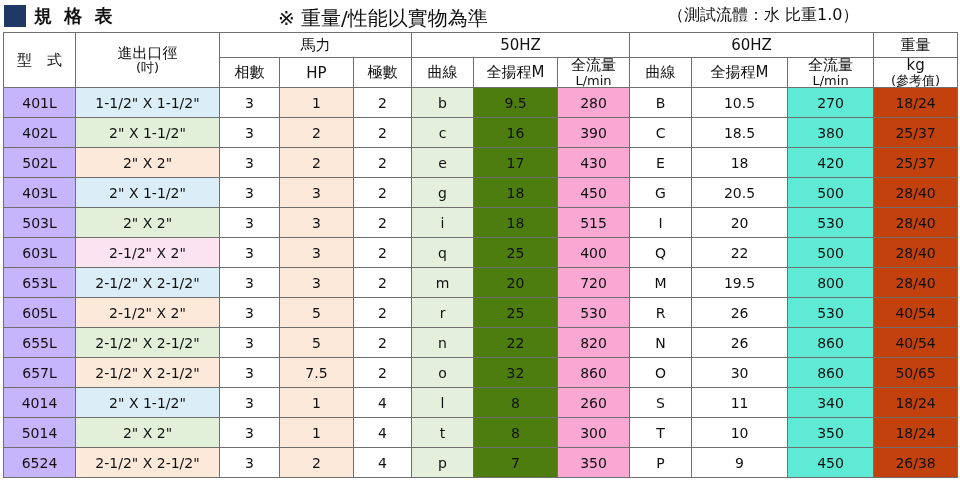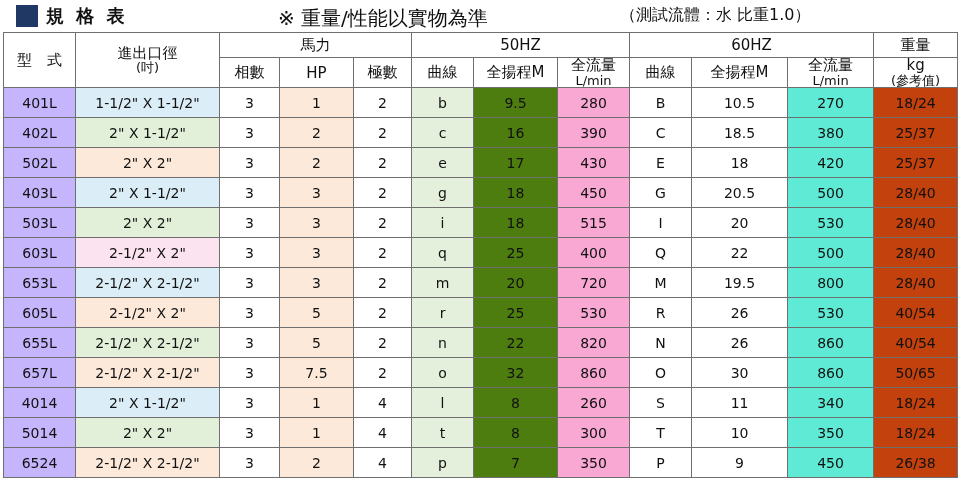--- a/index.html
+++ b/index.html
@@ -19,21 +19,21 @@
     width: 960px;
     height: 502px;
     box-sizing: border-box;
   }
   
   .topbar {
     position: relative;
     height: 32px;
     display: flex;
     align-items: center;
-    padding-left: 16px;
+    padding-left: 4px;
   }
   .title-block {
     display: flex;
     align-items: center;
   }
   .title-swatch {
     width: 22px;
     height: 22px;
     background: #1f3864;
     margin-right: 8px;
@@ -46,21 +46,21 @@
   }
   .note-center {
     position: absolute;
     left: 278px;
     top: 5px;
     font-size: 20px;
     color: #111;
   }
   .note-right {
     position: absolute;
-    left: 620px;
+    left: 668px;
     top: 5px;
     font-size: 16px;
     color: #111;
   }
   
   table.spec {
     border-collapse: collapse;
     table-layout: fixed;
     width: 954px;
     margin-left: 3px;

